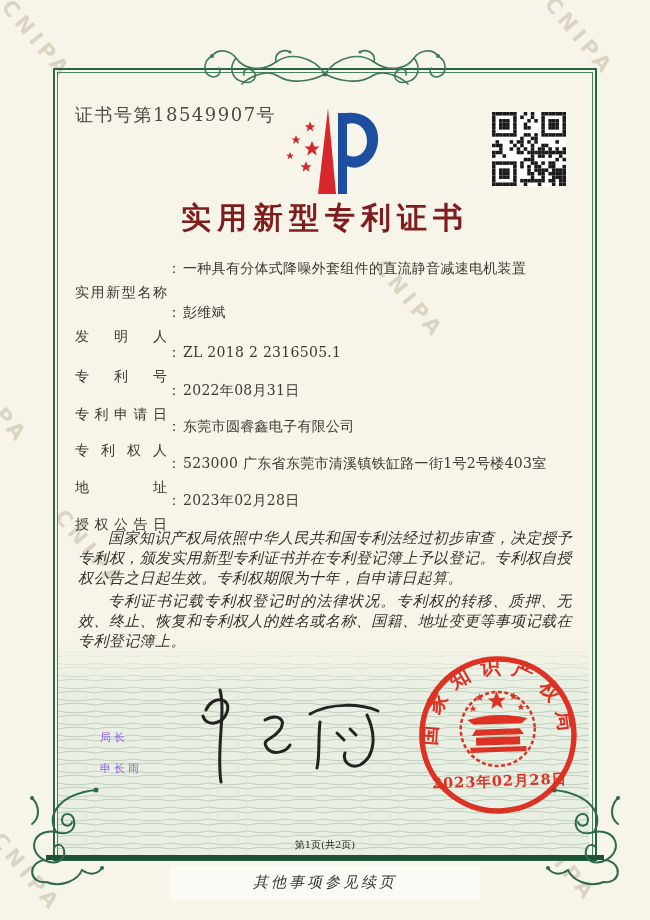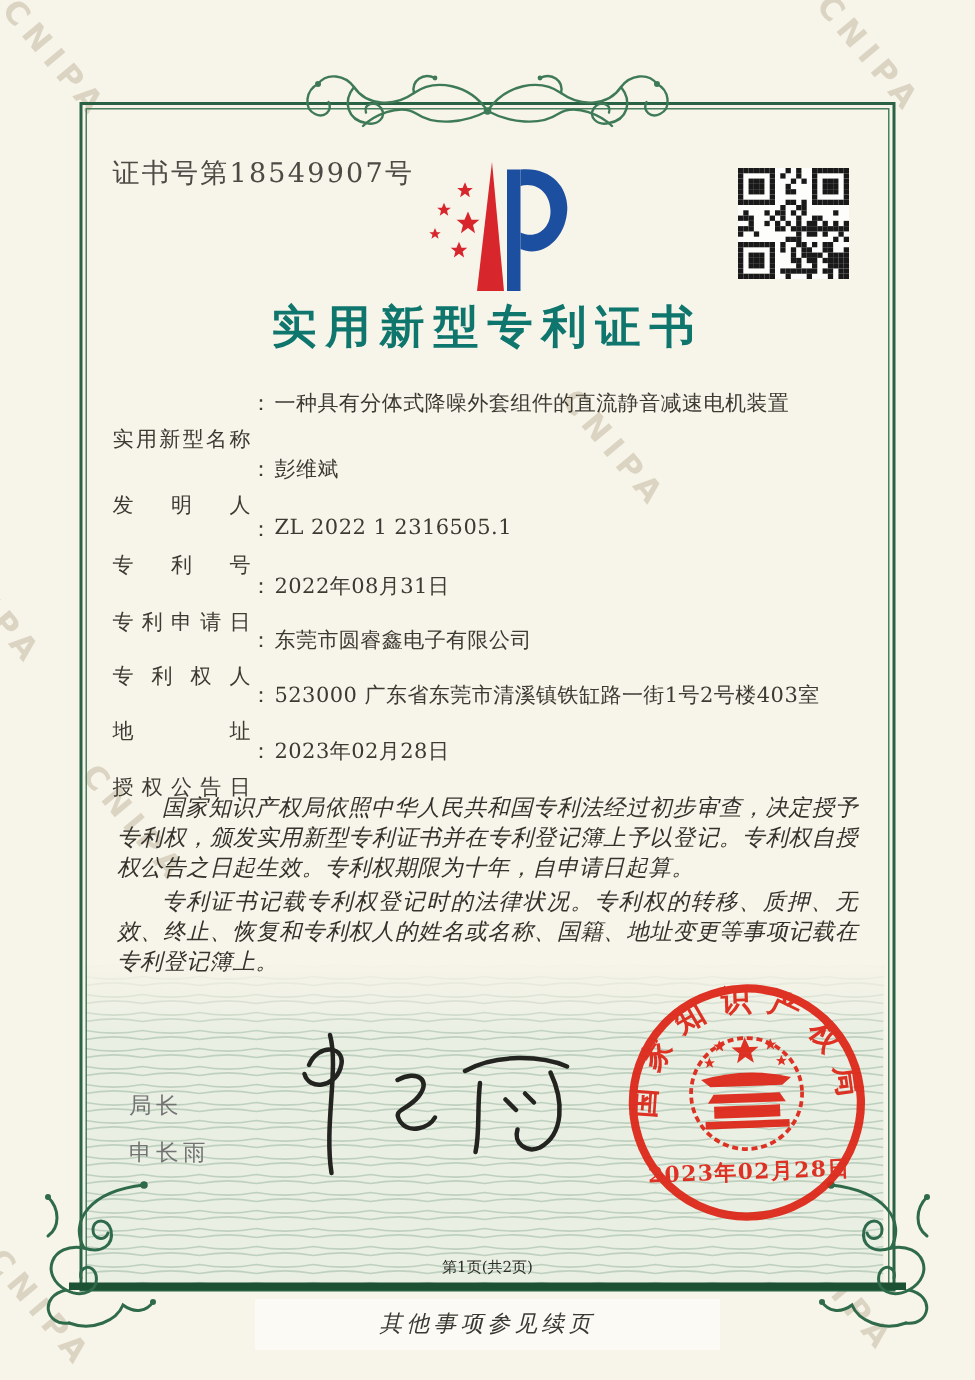--- a/index.html
+++ b/index.html
@@ -8,29 +8,29 @@
   .guilloche{position:absolute;left:57px;top:642px;width:532px;height:214px;background:#e9efe3;z-index:2;}
   .guilloche svg{position:absolute;left:0;top:0;}
   .gfade{position:absolute;left:57px;top:642px;width:532px;height:50px;background:linear-gradient(180deg,#f7f4e9 0%,rgba(247,244,233,0) 100%);z-index:2;}
   .frame{position:absolute;left:53px;top:68px;width:540px;height:789px;border:2px solid #2a6246;z-index:3;}
   .frame-inner{position:absolute;left:2px;top:2px;right:2px;bottom:2px;border:1px solid #49805f;}
   .bottom-bar{position:absolute;left:46px;top:855px;width:558px;height:5px;background:#1c5134;z-index:4;}
   .orn{position:absolute;z-index:5;}
   .cert-no{position:absolute;left:75px;top:103px;font-size:18px;letter-spacing:1.5px;color:#4c4a44;z-index:6;}
   .logo{position:absolute;left:270px;top:104px;z-index:6;}
   .qr{position:absolute;left:492px;top:112px;z-index:6;background:#fdfdfb;}
-  .title{position:absolute;left:0;top:198px;width:650px;text-align:center;font-size:30px;font-weight:bold;letter-spacing:6px;color:#0f766e;z-index:6;}
+  .title{position:absolute;left:0;top:198px;width:650px;text-align:center;font-size:30px;font-weight:bold;letter-spacing:6px;color:#7f1d1d;z-index:6;}
   .row{position:absolute;left:75px;width:520px;font-size:14px;color:#3c3a33;letter-spacing:0.5px;z-index:6;white-space:nowrap;}
   .flabel{display:inline-block;width:92px;text-align:justify;text-align-last:justify;letter-spacing:0;vertical-align:top;margin-top:24px;}
   .fcolon{display:inline-block;width:16px;vertical-align:top;}
   .fvalue{letter-spacing:0.3px;}
   .grp2{position:absolute;left:252px;top:0;white-space:nowrap;}
   .grp2 .flabel{width:74px;}
   .para{position:absolute;left:78px;width:494px;font-size:15px;line-height:20px;text-align:justify;text-indent:2em;font-style:italic;color:#34322c;letter-spacing:0.4px;z-index:6;}
-  .director{position:absolute;left:86px;top:722px;font-size:15px;letter-spacing:3px;color:#737373;line-height:31px;z-index:7;}
+  .director{position:absolute;left:100px;top:722px;font-size:11px;letter-spacing:3px;color:#8b5cf6;line-height:31px;z-index:7;}
   .sig{position:absolute;left:168px;top:682px;z-index:7;}
   .seal{position:absolute;left:413px;top:650px;z-index:8;opacity:0.93;transform:rotate(-2deg);}
   .page-note{position:absolute;left:0;top:838px;width:650px;text-align:center;font-size:10px;color:#2d2c27;z-index:7;}
   .cont-band{position:absolute;left:170px;top:866px;width:310px;height:34px;background:rgba(255,255,255,0.55);z-index:5;}
   .cont-note{position:absolute;left:0;top:873px;width:650px;text-align:center;font-size:15px;font-style:italic;letter-spacing:3px;color:#3a3931;z-index:6;}
 </style>
 </head>
 <body>
 
 <svg width="0" height="0" style="position:absolute">
@@ -387,21 +387,21 @@
 
 <div class="title">实用新型专利证书</div>
 
 <div class="row" style="top:260px">
   <span class="flabel">实用新型名称</span><span class="fcolon">：</span><span class="fvalue">一种具有分体式降噪外套组件的直流静音减速电机装置</span>
 </div>
 <div class="row" style="top:304px">
   <span class="flabel">发明人</span><span class="fcolon">：</span><span class="fvalue">彭维斌</span>
 </div>
 <div class="row" style="top:344px">
-  <span class="flabel">专利号</span><span class="fcolon">：</span><span class="fvalue">ZL 2022 1 2316505.1</span>
+  <span class="flabel">专利号</span><span class="fcolon">：</span><span class="fvalue">ZL 2018 2 2316505.1</span>
 </div>
 <div class="row" style="top:382px">
   <span class="flabel">专利申请日</span><span class="fcolon">：</span><span class="fvalue">2022年08月31日</span>
 </div>
 <div class="row" style="top:418px">
   <span class="flabel">专利权人</span><span class="fcolon">：</span><span class="fvalue">东莞市圆睿鑫电子有限公司</span>
 </div>
 <div class="row" style="top:455px">
   <span class="flabel">地址</span><span class="fcolon">：</span><span class="fvalue">523000 广东省东莞市清溪镇铁缸路一街1号2号楼403室</span>
 </div>

